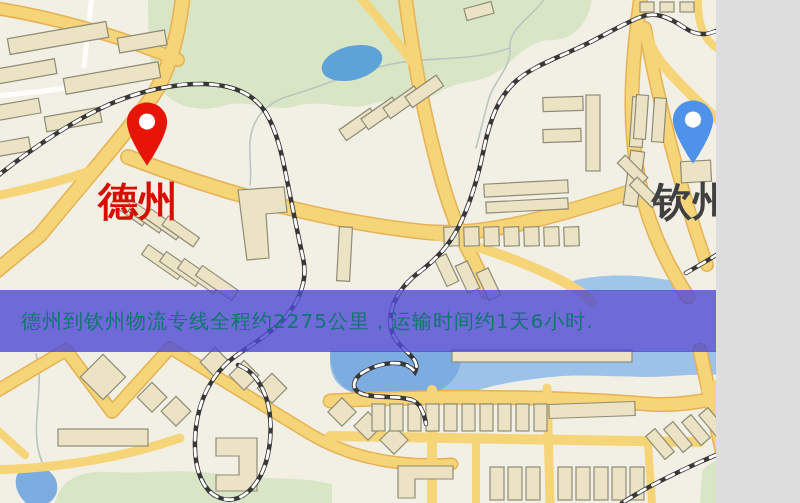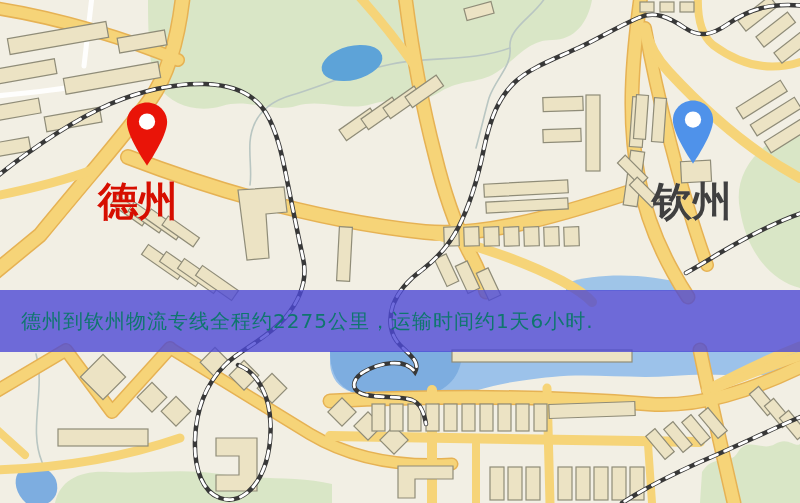--- a/index.html
+++ b/index.html
@@ -1,17 +1,17 @@
 <!DOCTYPE html>
 <html><head>
 <meta charset="utf-8">
 <style>
   html,body{margin:0;padding:0;background:#ddd;}
   .stage{
-    position:relative;width:800px;height:503px;overflow:hidden;
+    position:relative;width:716px;height:503px;overflow:hidden;
     font-family:"DejaVu Sans","Liberation Sans",sans-serif;
     text-align:right;
   }
   .stage svg.basemap{position:absolute;left:0;top:0;display:block;}
   .pin{position:absolute;width:46px;height:70px;}
   .pin svg{display:block;width:100%;height:100%;}
   .pin-label{
     position:absolute;transform:translateX(-50%);
     font-family:"DejaVu Serif","Liberation Serif",serif;
     font-size:40px;font-weight:700;line-height:1;white-space:nowrap;

